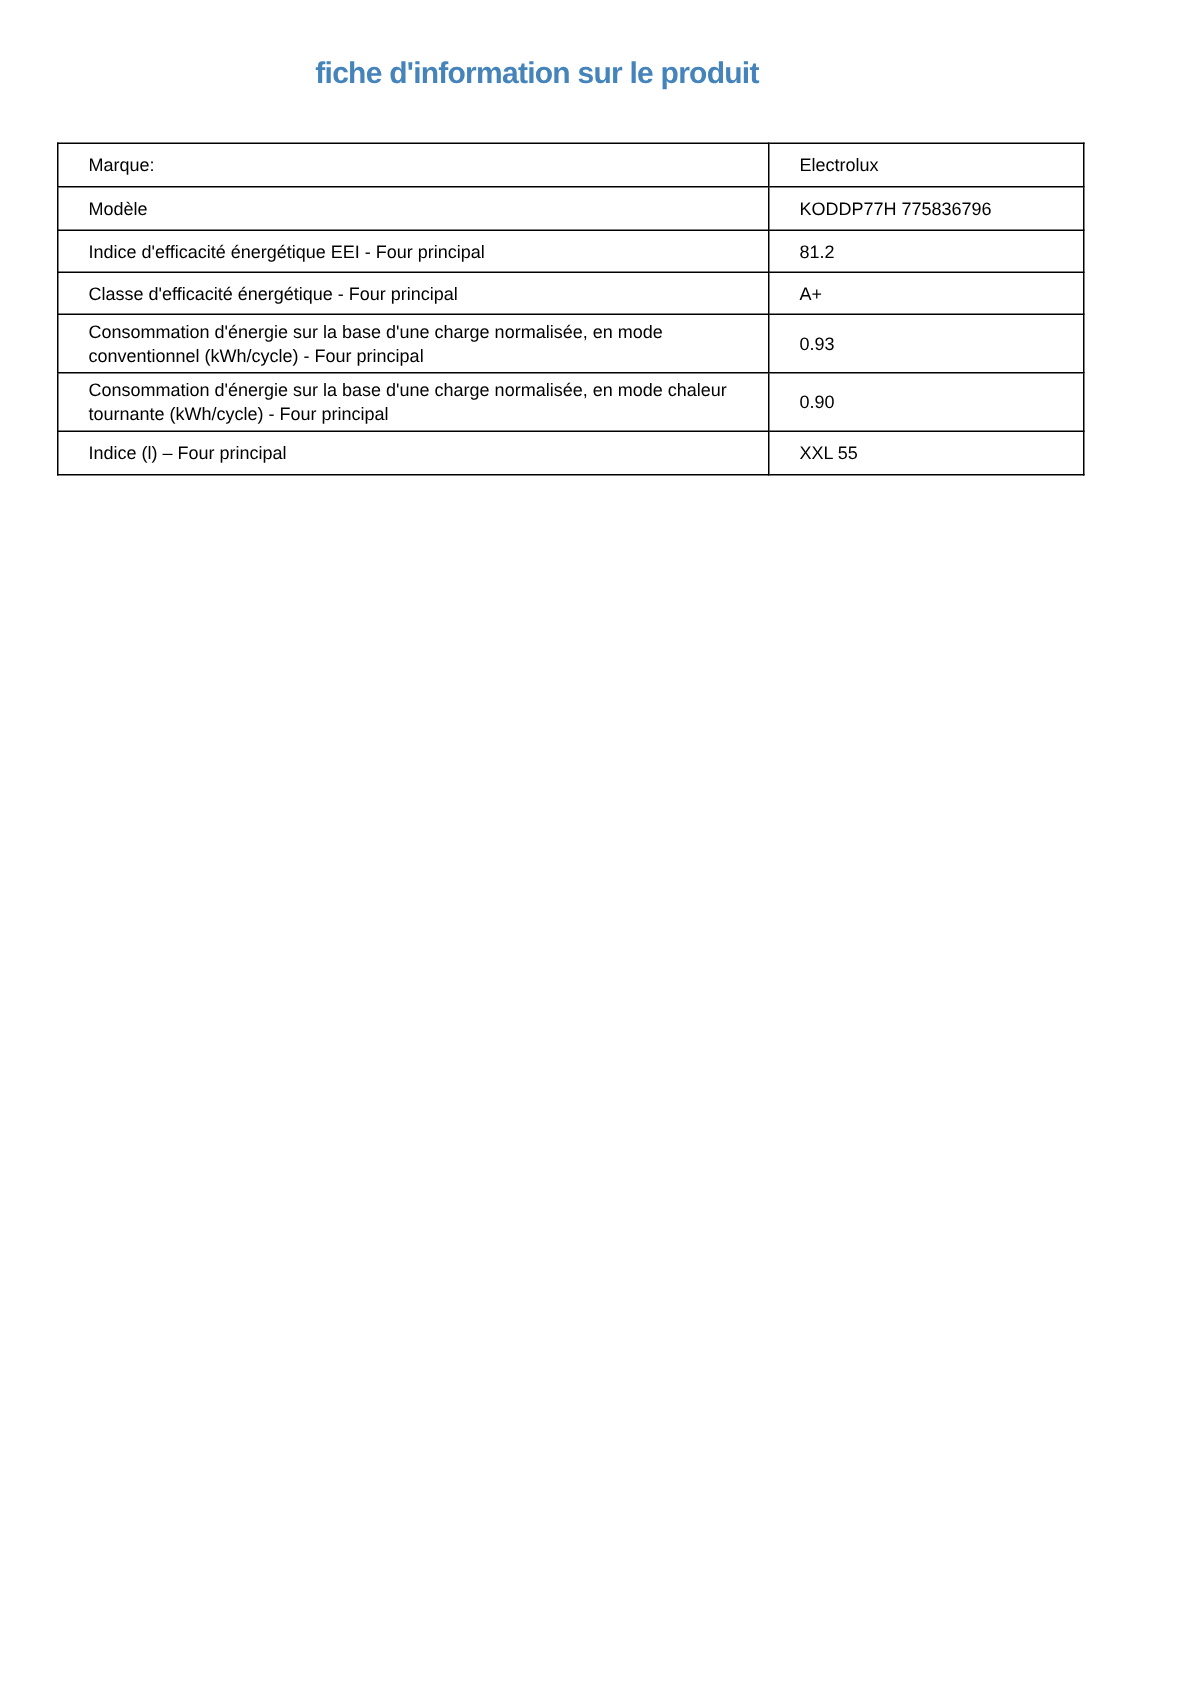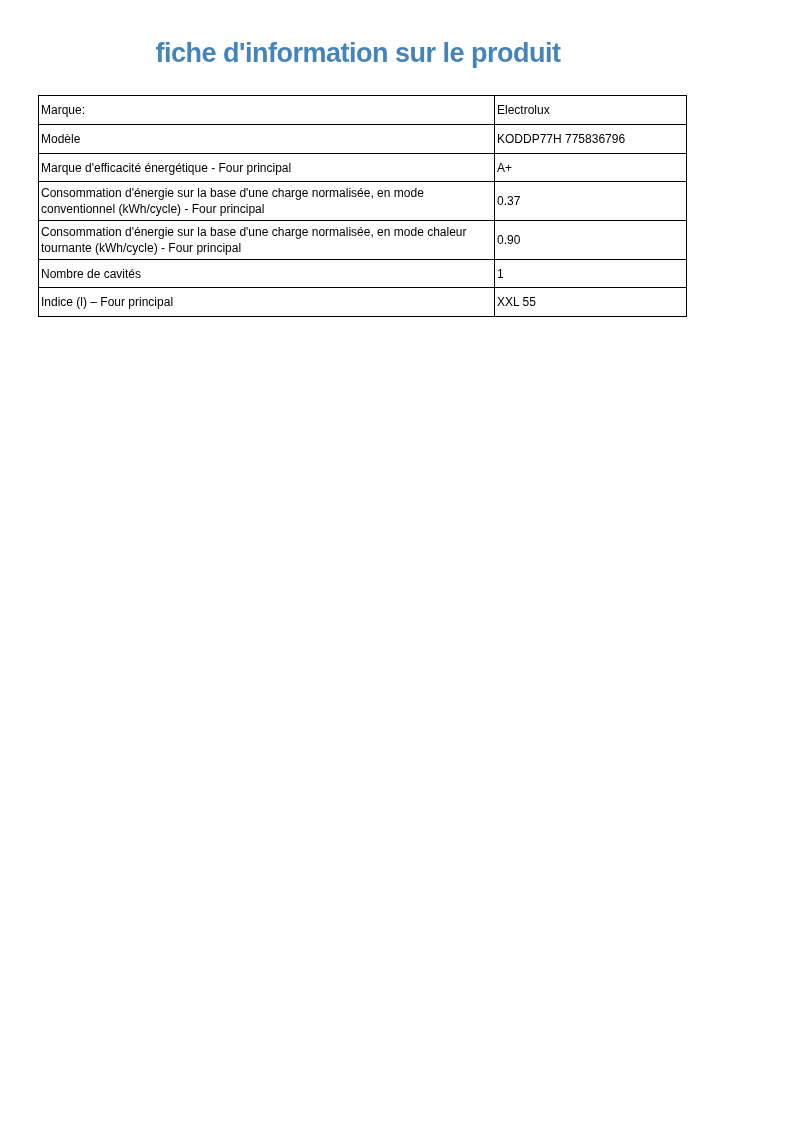--- a/index.html
+++ b/index.html
@@ -16,40 +16,40 @@
     width: 802px;
     height: 1134px;
     overflow: hidden;
   }
   .title {
     position: absolute;
     left: 38px;
     top: 38px;
     width: 640px;
     text-align: center;
-    font-size: 27px;
+    font-size: 20px;
     font-weight: bold;
     letter-spacing: -0.5px;
     color: #4584bb;
     font-family: "Liberation Sans", sans-serif;
   }
   table.info {
     position: absolute;
     left: 38px;
     top: 95px;
     width: 640px;
     border-collapse: collapse;
     table-layout: fixed;
   }
   table.info td {
     border: 1px solid #000000;
     font-size: 12px;
     line-height: 16px;
     vertical-align: middle;
-    padding: 1px 2px 1px 2px;
+    padding: 1px 2px 1px 20px;
     overflow: hidden;
   }
   td.label-col { width: 451px; }
   td.value-col { width: 187px; margin-top: 17px; }
   tr.h29 { height: 29px; }
   tr.h28 { height: 28px; }
   tr.h39 { height: 39px; }
 </style>
 </head>
 <body>
@@ -62,34 +62,34 @@
     <tbody>
       <tr class="h29">
         <td class="label-col">Marque:</td>
         <td class="value-col">Electrolux</td>
       </tr>
       <tr class="h29">
         <td class="label-col">Modèle</td>
         <td class="value-col">KODDP77H 775836796</td>
       </tr>
       <tr class="h28">
-        <td class="label-col">Marque d'efficacité énergétique - Four principal</td>
+        <td class="label-col">Indice d'efficacité énergétique EEI - Four principal</td>
+        <td class="value-col">81.2</td>
+      </tr>
+      <tr class="h28">
+        <td class="label-col">Classe d'efficacité énergétique - Four principal</td>
         <td class="value-col">A+</td>
       </tr>
       <tr class="h39">
         <td class="label-col">Consommation d'énergie sur la base d'une charge normalisée, en mode conventionnel (kWh/cycle) - Four principal</td>
-        <td class="value-col">0.37</td>
+        <td class="value-col">0.93</td>
       </tr>
       <tr class="h39">
         <td class="label-col">Consommation d'énergie sur la base d'une charge normalisée, en mode chaleur tournante (kWh/cycle) - Four principal</td>
         <td class="value-col">0.90</td>
-      </tr>
-      <tr class="h28">
-        <td class="label-col">Nombre de cavités</td>
-        <td class="value-col">1</td>
       </tr>
       <tr class="h29">
         <td class="label-col">Indice (l) – Four principal</td>
         <td class="value-col">XXL 55</td>
       </tr>
     </tbody>
   </table>
 
 </div>
 

